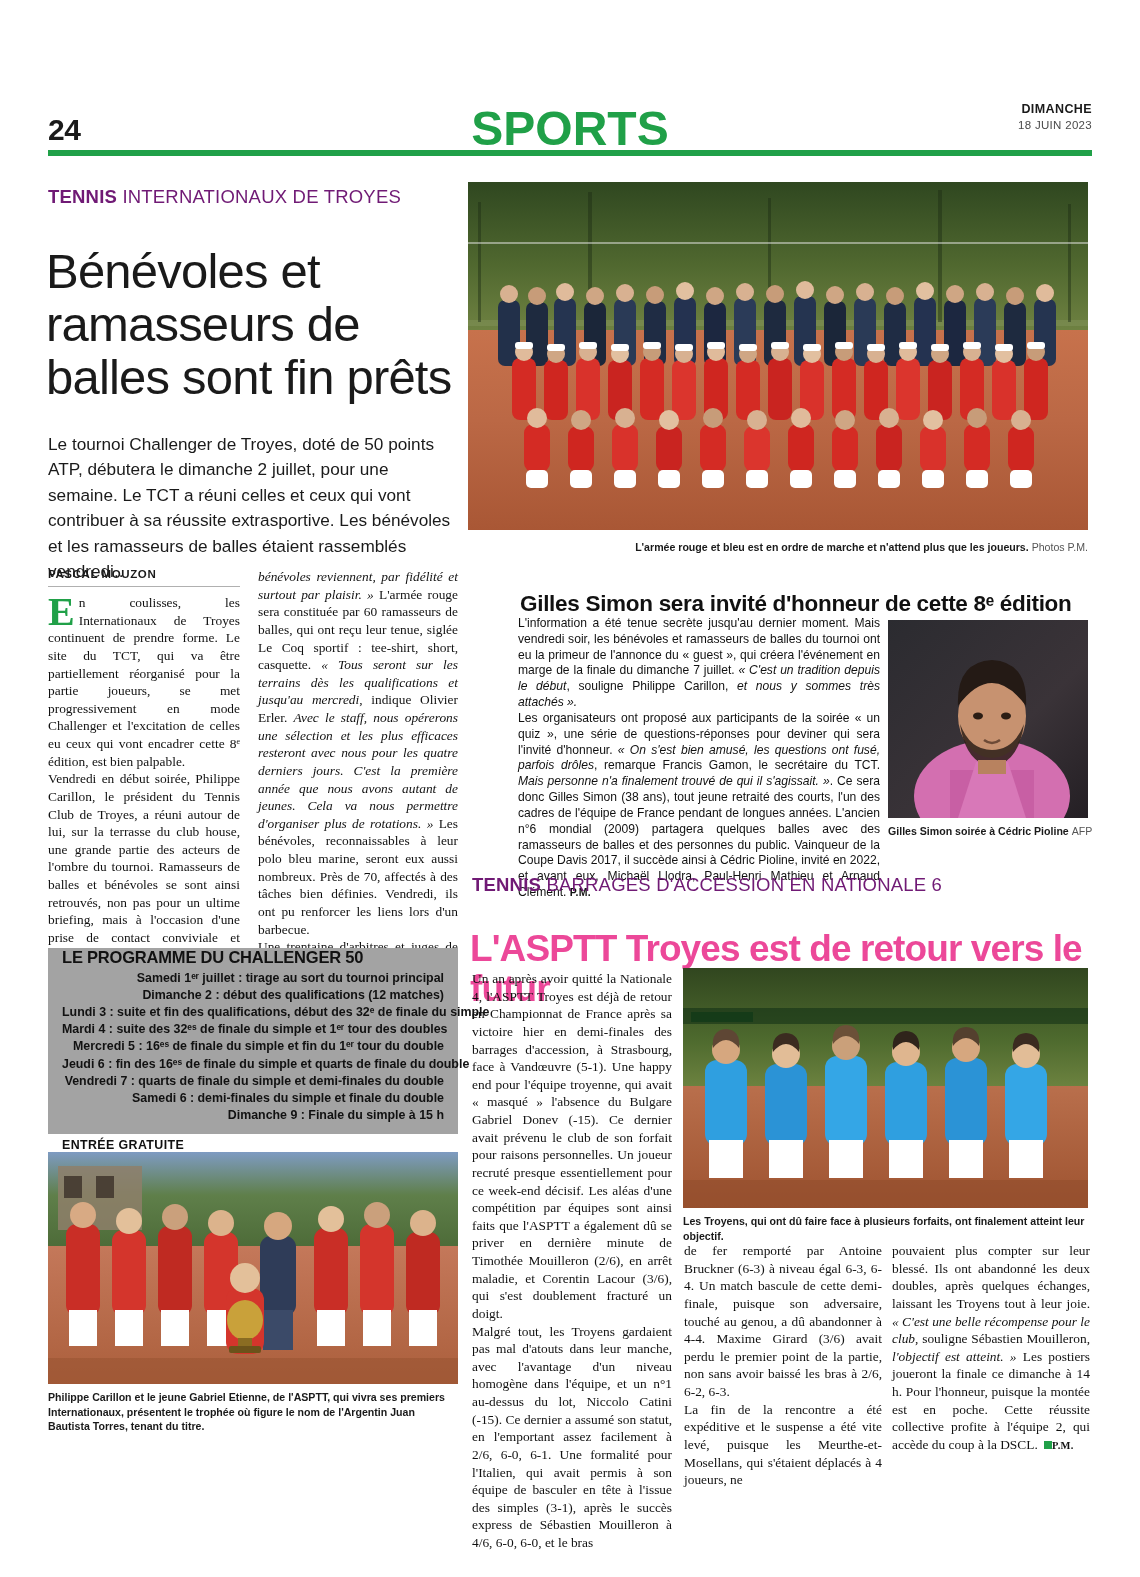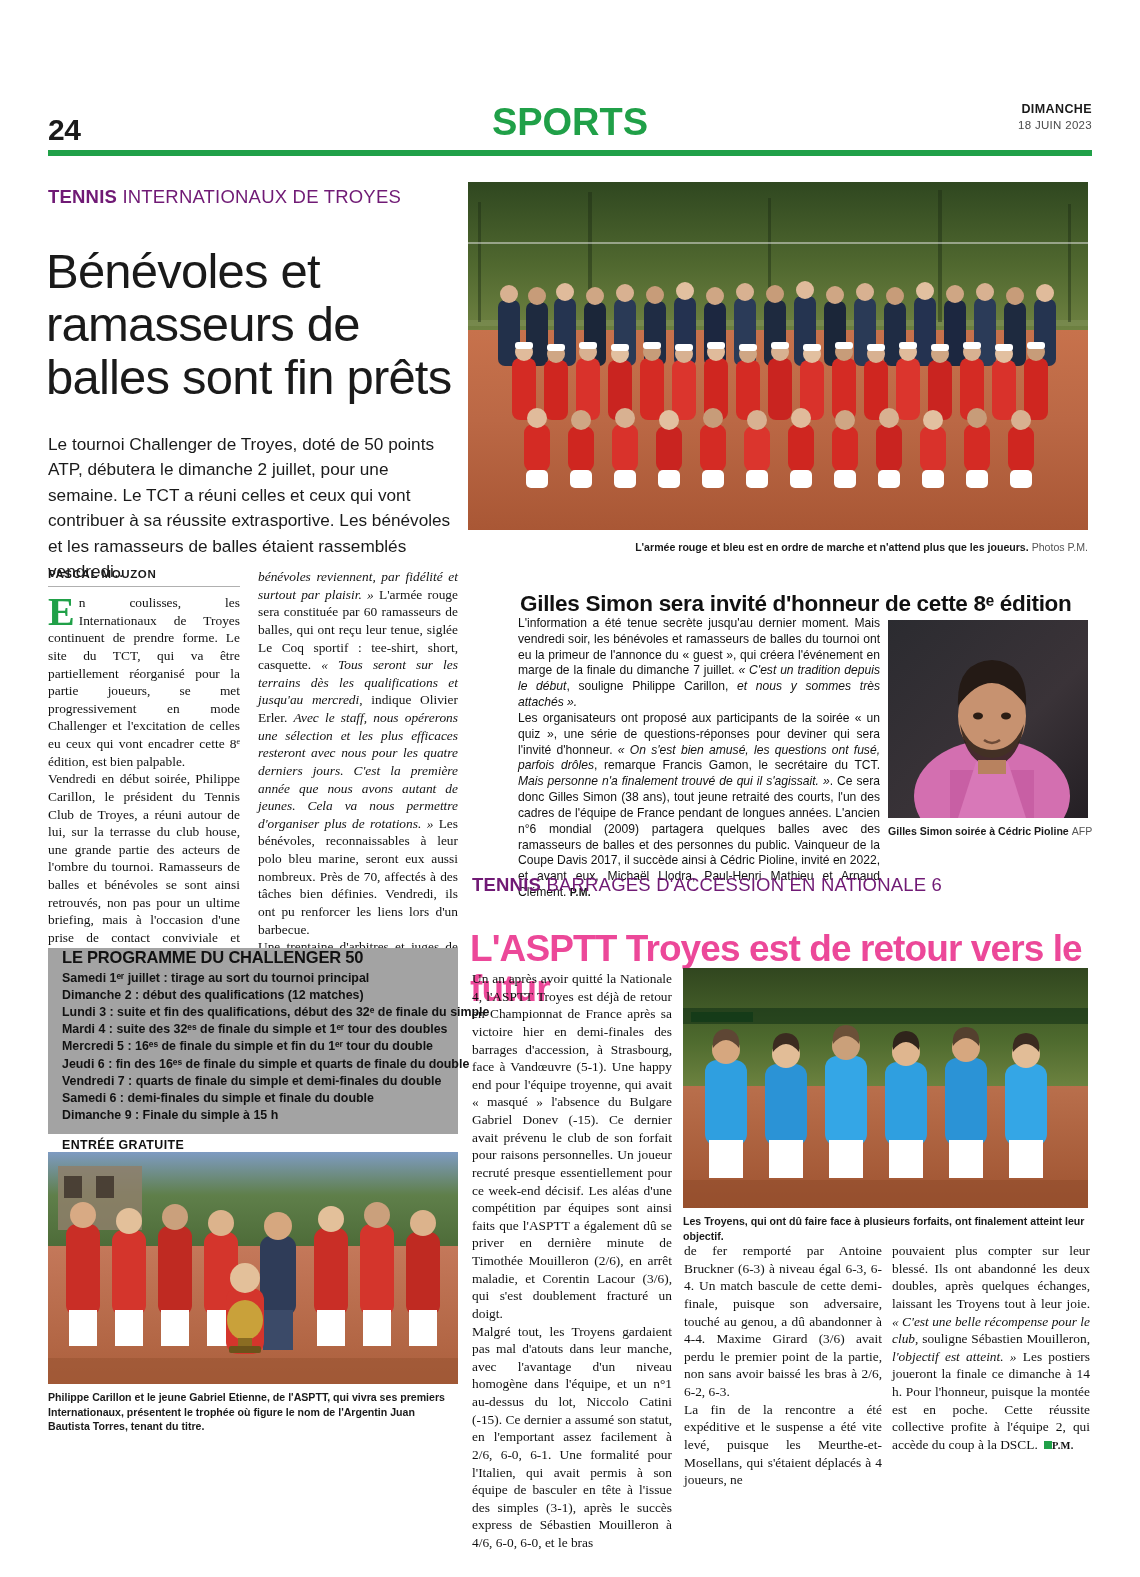--- a/index.html
+++ b/index.html
@@ -33,21 +33,21 @@
     font-weight: bold;
     letter-spacing: -0.5px;
     color: #1a1a1a;
   }
   .section-title {
     position: absolute;
     left: 0;
     right: 0;
     top: 6px;
     text-align: center;
-    font-size: 38px;
+    font-size: 48px;
     font-weight: bold;
     color: #20a048;
     letter-spacing: 0px;
   }
   .dateline {
     position: absolute;
     right: 0;
     top: 6px;
     text-align: right;
     line-height: 1.35;
@@ -186,20 +186,21 @@
     margin: 0;
     padding: 0;
     list-style: none;
   }
   .programme li {
     font-size: 12.4px;
     font-weight: bold;
     line-height: 1.38;
     color: #111;
     white-space: nowrap;
+    text-align: right;
   }
   .programme .free {
     margin-top: 14px;
     font-size: 12.4px;
     font-weight: bold;
     letter-spacing: 0.4px;
     color: #111;
   }
 
   

